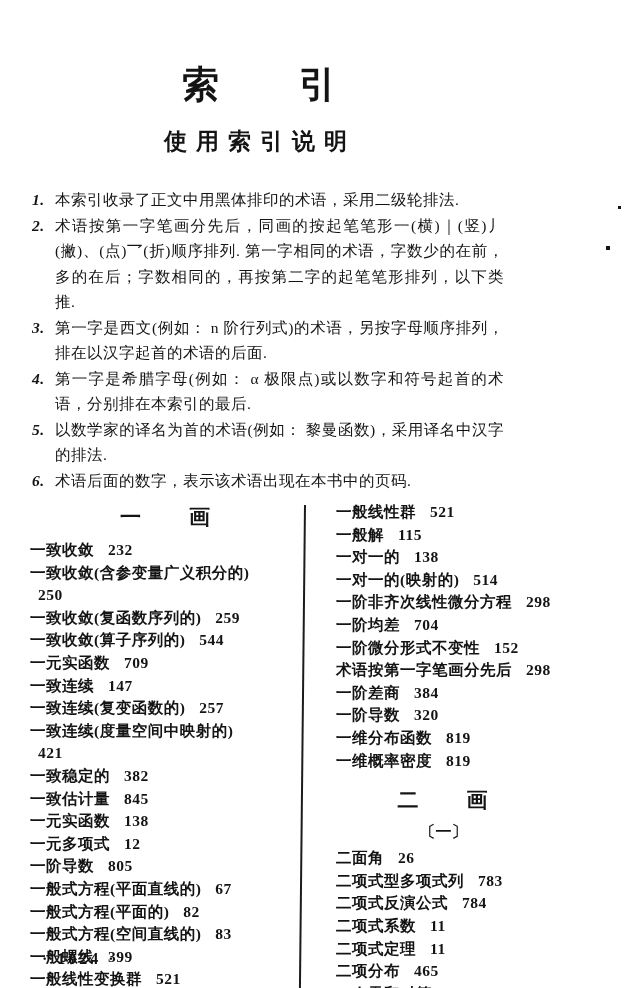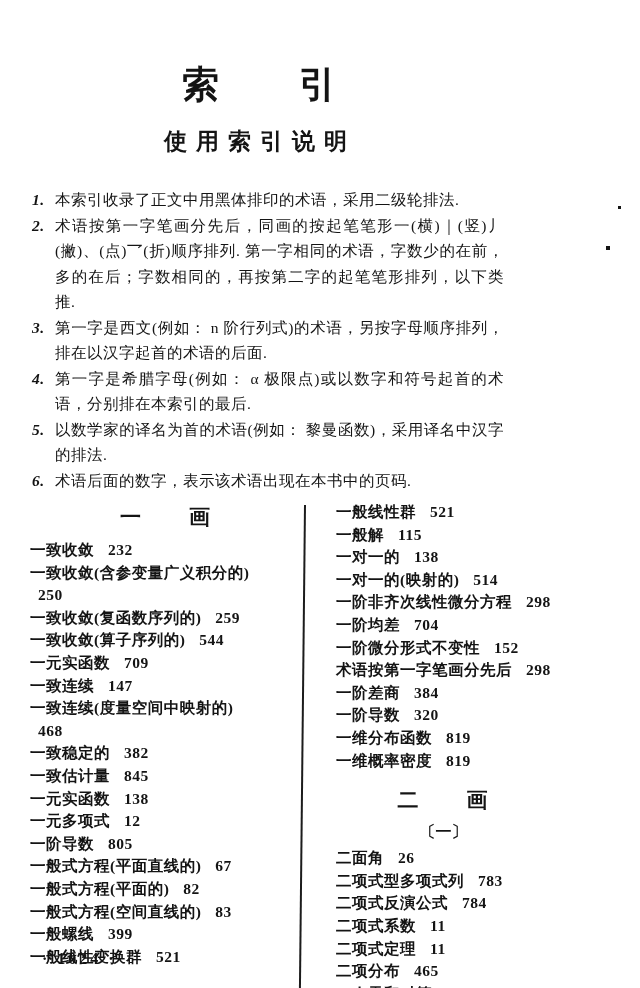--- a/index.html
+++ b/index.html
@@ -125,21 +125,22 @@
 
   <div class="index">
     <div class="col-left">
         <div class="sec">一　　画</div>
         <div class="entry"><span>一致收敛</span><span class="pg">232</span></div>
         <div class="entry wrap"><span>一致收敛(含参变量广义积分的)</span><span class="pg">250</span></div>
         <div class="entry"><span>一致收敛(复函数序列的)</span><span class="pg">259</span></div>
         <div class="entry"><span>一致收敛(算子序列的)</span><span class="pg">544</span></div>
         <div class="entry"><span>一元实函数</span><span class="pg">709</span></div>
         <div class="entry"><span>一致连续</span><span class="pg">147</span></div>
-        <div class="entry wrap"><span>一致连续(度量空间中映射的)</span><span class="pg">468</span></div>
+        <div class="entry"><span>一致连续(复变函数的)</span><span class="pg">257</span></div>
+        <div class="entry wrap"><span>一致连续(度量空间中映射的)</span><span class="pg">421</span></div>
         <div class="entry"><span>一致稳定的</span><span class="pg">382</span></div>
         <div class="entry"><span>一致估计量</span><span class="pg">845</span></div>
         <div class="entry"><span>一元实函数</span><span class="pg">138</span></div>
         <div class="entry"><span>一元多项式</span><span class="pg">12</span></div>
         <div class="entry"><span>一阶导数</span><span class="pg">805</span></div>
         <div class="entry"><span>一般式方程(平面直线的)</span><span class="pg">67</span></div>
         <div class="entry"><span>一般式方程(平面的)</span><span class="pg">82</span></div>
         <div class="entry"><span>一般式方程(空间直线的)</span><span class="pg">83</span></div>
         <div class="entry"><span>一般螺线</span><span class="pg">399</span></div>
         <div class="entry"><span>一般线性变换群</span><span class="pg">521</span></div>

